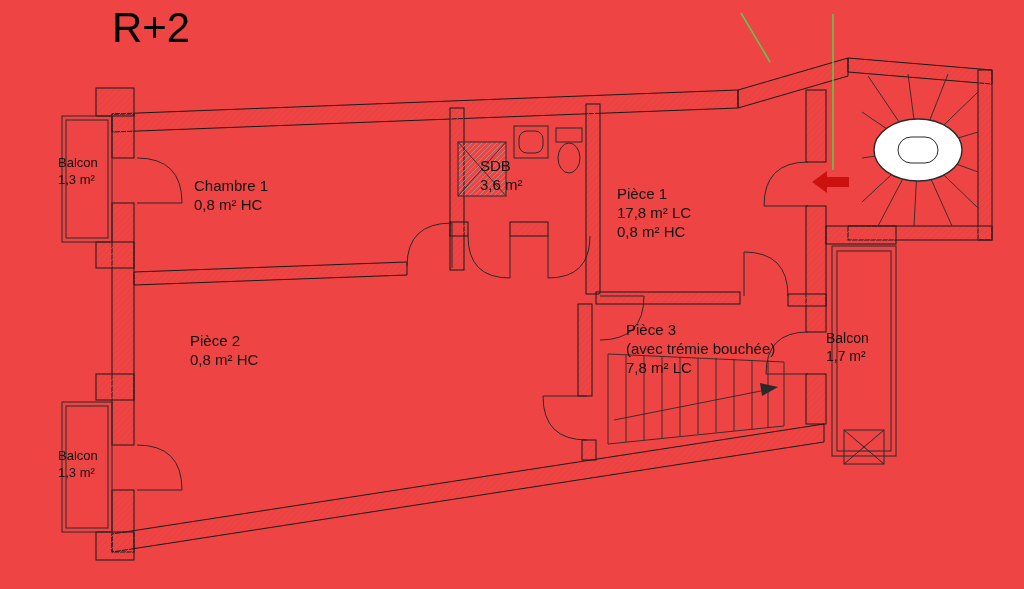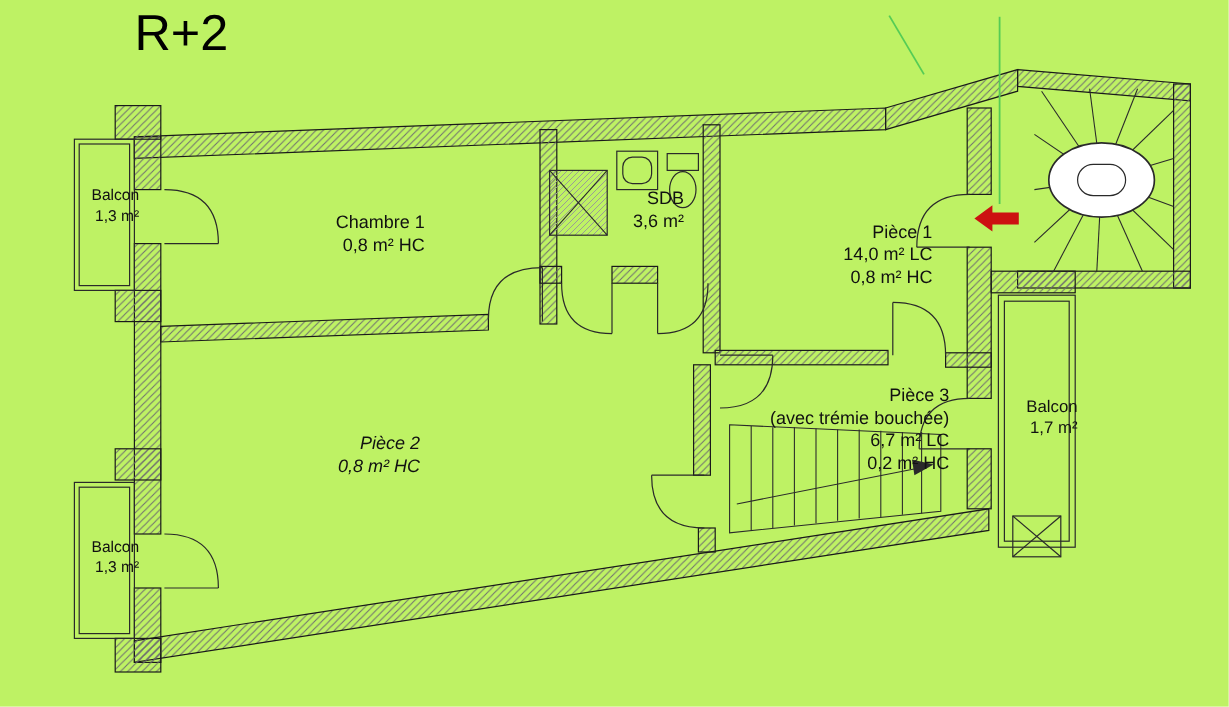--- a/index.html
+++ b/index.html
@@ -2,36 +2,36 @@
 <html style="--outline: #1a1a1a; --arrow-red: #cc1111; --guide-green: #55cc55;"><head>
 <meta charset="utf-8">
 <style>
   :root{
     --outline:#1a1a1a;
     --arrow-red:#cc1111;
     --guide-green:#55cc55;
   }
   html,body{margin:0;padding:0;background:#ffffff;}
   #canvas{
-    position:relative;width:1024px;height:589px;background:#bef264;overflow:hidden;
+    position:relative;width:1024px;height:589px;background:#ef4444;overflow:hidden;
     font-family:"Liberation Sans", sans-serif;color:#111;
   }
   #plan-svg{position:absolute;left:0;top:0;}
   .wall{fill:url(#hatch);stroke:var(--outline);stroke-width:1;}
   .rail{fill:none;stroke:#2a2a2a;stroke-width:1;}
   .door{fill:none;stroke:#2a2a2a;stroke-width:1;}
   .fixt{fill:url(#hatch2);stroke:#2a2a2a;stroke-width:1;}
   .tread{fill:none;stroke:#2a2a2a;stroke-width:0.9;}
   .whiteshape{fill:#ffffff;stroke:#2a2a2a;stroke-width:1.4;}
   .guide{stroke:var(--guide-green);stroke-width:1.5;fill:none;}
   .redarrow{fill:var(--arrow-red);stroke:none;}
   .title{
     position:absolute;left:112px;top:4px;font-size:42px;font-weight:500;color:#000;
   }
-  .lbl{position:absolute;text-align:right;font-size:15px;line-height:1.27;color:#111;}
+  .lbl{position:absolute;text-align:left;font-size:15px;line-height:1.27;color:#111;}
   .lbl.small{font-size:13px;}
 </style>
 </head>
 <body>
 
 <div id="canvas">
 
   <svg id="plan-svg" width="1024" height="589" viewBox="0 0 1024 589">
     <defs>
       <pattern id="hatch" patternUnits="userSpaceOnUse" width="6" height="6">
@@ -186,34 +186,33 @@
     <div>0,8 m² HC</div>
   </div>
 
   <div class="lbl" style="left:480px;top:156px;width:90px;">
     <div>SDB</div>
     <div>3,6 m²</div>
   </div>
 
   <div class="lbl" style="left:617px;top:184px;width:160px;">
     <div>Pièce 1</div>
-    <div>14,0 m² LC</div>
+    <div>17,8 m² LC</div>
     <div>0,8 m² HC</div>
   </div>
 
-  <div class="lbl" style="left:190px;top:360px;width:160px;font-style:italic;">
+  <div class="lbl" style="left:190px;top:331px;width:160px;">
     <div>Pièce 2</div>
     <div>0,8 m² HC</div>
   </div>
 
   <div class="lbl" style="left:626px;top:320px;width:165px;">
     <div>Pièce 3</div>
     <div>(avec trémie bouchée)</div>
-    <div>6,7 m² LC</div>
-    <div>0,2 m² HC</div>
+    <div>7,8 m² LC</div>
   </div>
 
   <div class="lbl small" style="left:58px;top:155px;width:58px;">
     <div>Balcon</div>
     <div>1,3 m²</div>
   </div>
 
   <div class="lbl small" style="left:58px;top:448px;width:58px;">
     <div>Balcon</div>
     <div>1,3 m²</div>

